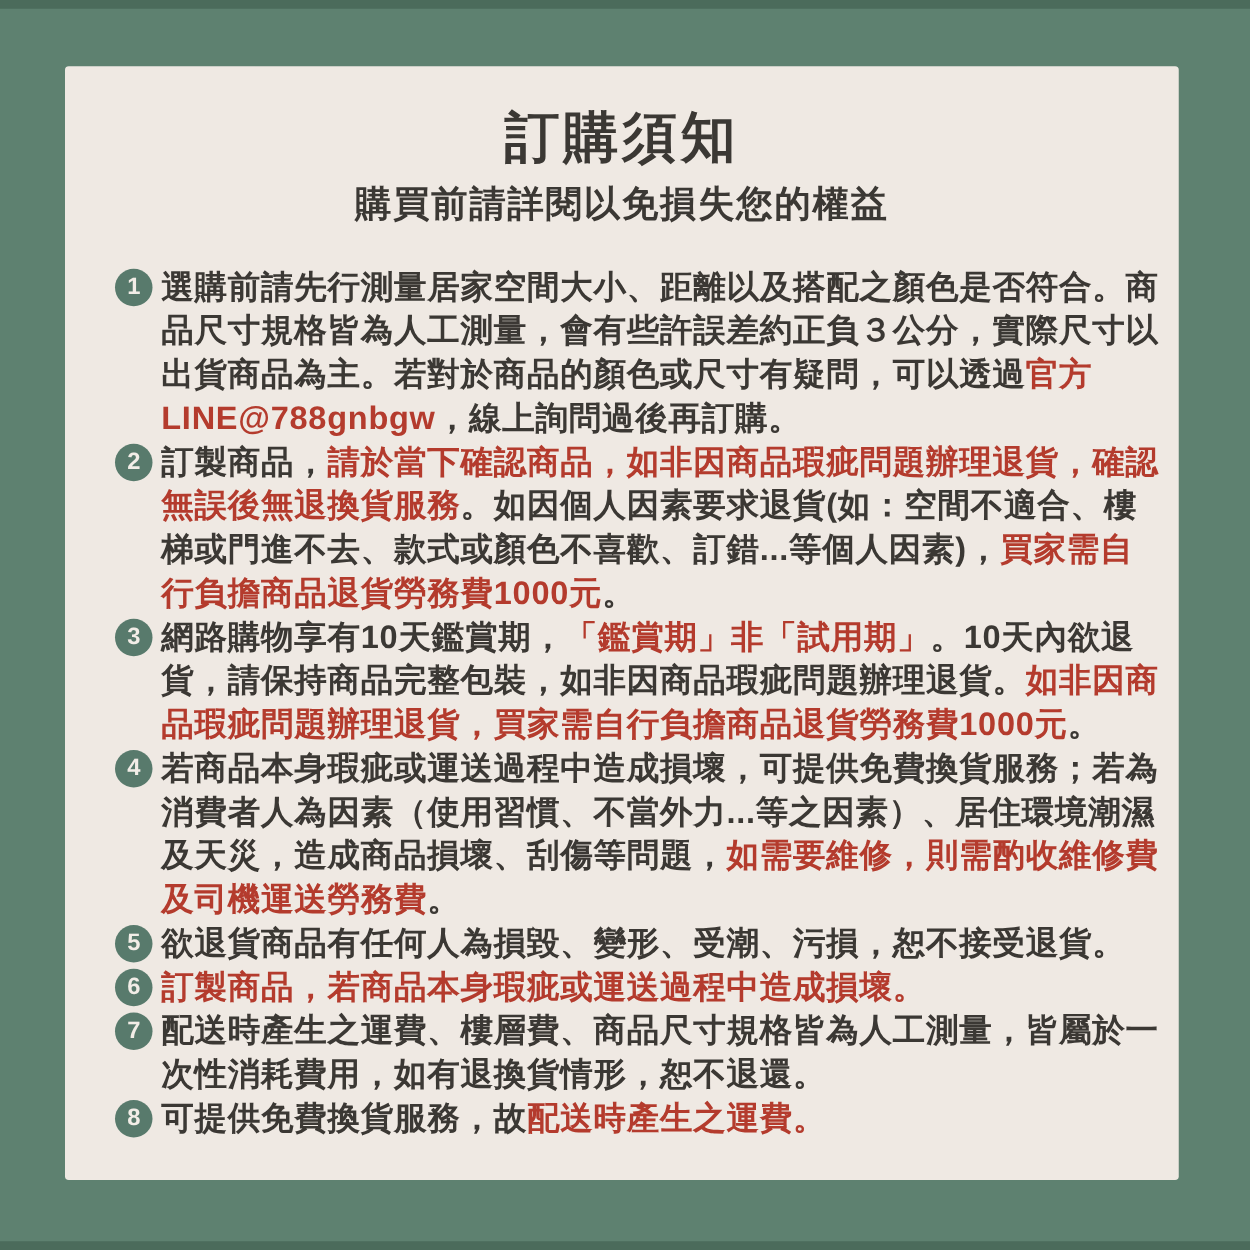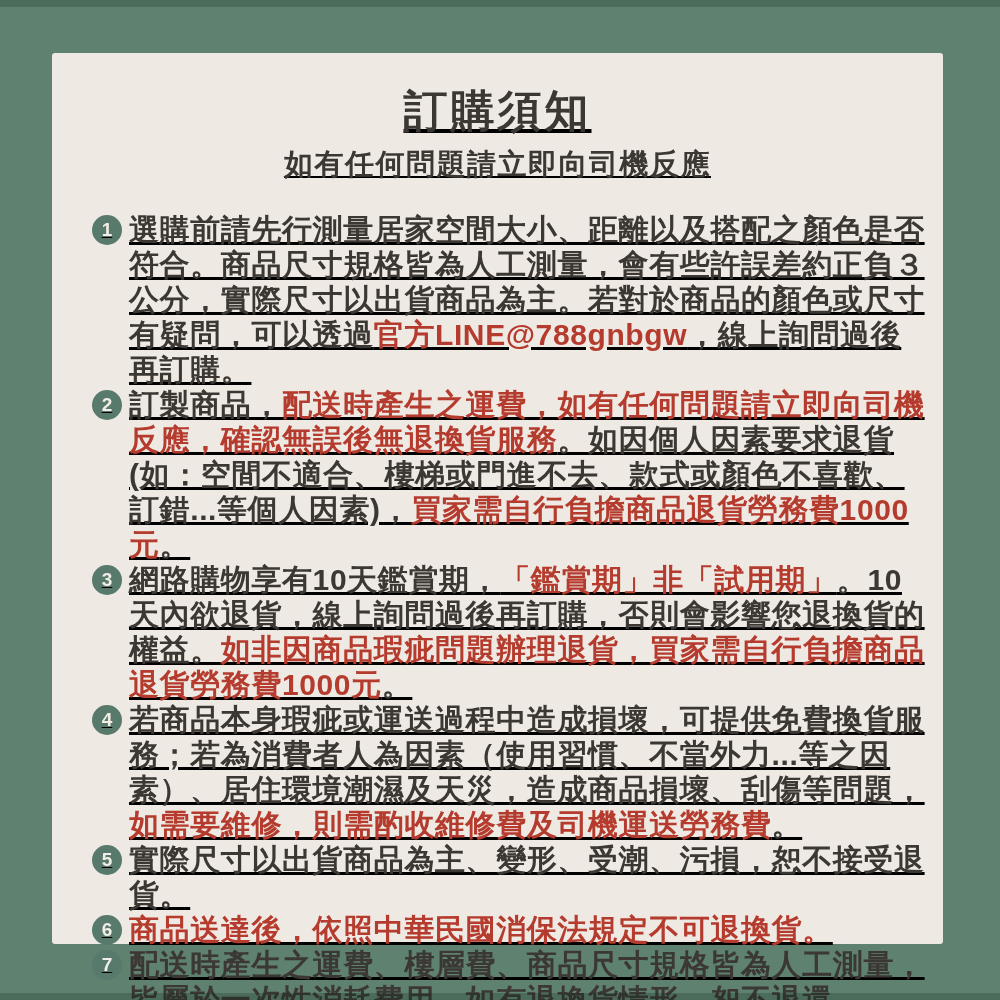--- a/index.html
+++ b/index.html
@@ -17,21 +17,20 @@
   .edge { position: absolute; left: 0; width: 1000px; height: 7px; background: rgba(10,30,20,0.22); }
   .edge.top { top: 0; }
   .edge.bottom { bottom: 0; }
   .card {
     position: absolute;
     left: 52px; top: 53px;
     width: 891px; height: 891px;
     background: var(--card, #EFE9E3);
     border-radius: 3px;
     padding: 34px 13px 0 40px;
-    text-decoration: underline;
   }
   .header { margin: 0 -13px 0 -40px; text-align: center; }
   .title {
     margin: 2px 0 0 0;
     font-size: 44px; line-height: 1;
     font-weight: 800;
     letter-spacing: 3px;
     color: var(--text, #39362F);
   }
   .subtitle {
@@ -49,65 +48,65 @@
     margin: 3px 7px 0 0;
     border-radius: 50%;
     background: var(--badge, #587A6C);
     color: #F2EDE7;
     font-size: 19px; font-weight: 700;
     display: flex; align-items: center; justify-content: center;
   }
   .item-text {
     margin: 0;
     width: 806px;
-    font-size: 30px;
+    font-size: 26px;
     line-height: 35px;
     letter-spacing: 0.6px;
     font-weight: 700;
     color: var(--text, #3B3834);
     text-align: left;
     line-break: strict;
   }
   .seg { color: inherit; }
   .seg.red { color: var(--accent_red, #B43B2D); }
 </style>
 </head>
 <body>
 
 <div class="frame">
   <div class="edge top"></div>
   <div class="card">
     <div class="header">
       <h1 class="title">訂購須知</h1>
-      <h2 class="subtitle">如有任何問題請立即向司機反應</h2>
+      <h2 class="subtitle">購買前請詳閱以免損失您的權益</h2>
     </div>
     <ol class="notice-list">
         <li class="notice-item">
           <span class="badge">1</span>
           <p class="item-text"><span class="seg">選購前請先行測量居家空間大小、距離以及搭配之顏色是否符合。商品尺寸規格皆為人工測量，會有些許誤差約正負３公分，實際尺寸以出貨商品為主。若對於商品的顏色或尺寸有疑問，可以透過</span><span class="seg red">官方LINE@788gnbgw</span><span class="seg">，線上詢問過後再訂購。</span></p>
         </li>
         <li class="notice-item">
           <span class="badge">2</span>
-          <p class="item-text"><span class="seg">訂製商品，</span><span class="seg red">配送時產生之運費，如有任何問題請立即向司機反應，確認無誤後無退換貨服務</span><span class="seg">。如因個人因素要求退貨(如：空間不適合、樓梯或門進不去、款式或顏色不喜歡、訂錯...等個人因素)，</span><span class="seg red">買家需自行負擔商品退貨勞務費1000元</span><span class="seg">。</span></p>
+          <p class="item-text"><span class="seg">訂製商品，</span><span class="seg red">請於當下確認商品，如非因商品瑕疵問題辦理退貨，確認無誤後無退換貨服務</span><span class="seg">。如因個人因素要求退貨(如：空間不適合、樓梯或門進不去、款式或顏色不喜歡、訂錯...等個人因素)，</span><span class="seg red">買家需自行負擔商品退貨勞務費1000元</span><span class="seg">。</span></p>
         </li>
         <li class="notice-item">
           <span class="badge">3</span>
-          <p class="item-text"><span class="seg">網路購物享有10天鑑賞期，</span><span class="seg red">「鑑賞期」非「試用期」</span><span class="seg">。10天內欲退貨，線上詢問過後再訂購，否則會影響您退換貨的權益。</span><span class="seg red">如非因商品瑕疵問題辦理退貨，買家需自行負擔商品退貨勞務費1000元</span><span class="seg">。</span></p>
+          <p class="item-text"><span class="seg">網路購物享有10天鑑賞期，</span><span class="seg red">「鑑賞期」非「試用期」</span><span class="seg">。10天內欲退貨，請保持商品完整包裝，如非因商品瑕疵問題辦理退貨。</span><span class="seg red">如非因商品瑕疵問題辦理退貨，買家需自行負擔商品退貨勞務費1000元</span><span class="seg">。</span></p>
         </li>
         <li class="notice-item">
           <span class="badge">4</span>
           <p class="item-text"><span class="seg">若商品本身瑕疵或運送過程中造成損壞，可提供免費換貨服務；若為消費者人為因素（使用習慣、不當外力...等之因素）、居住環境潮濕及天災，造成商品損壞、刮傷等問題，</span><span class="seg red">如需要維修，則需酌收維修費及司機運送勞務費</span><span class="seg">。</span></p>
         </li>
         <li class="notice-item">
           <span class="badge">5</span>
-          <p class="item-text"><span class="seg">實際尺寸以出貨商品為主、變形、受潮、污損，恕不接受退貨。</span></p>
+          <p class="item-text"><span class="seg">欲退貨商品有任何人為損毀、變形、受潮、污損，恕不接受退貨。</span></p>
         </li>
         <li class="notice-item">
           <span class="badge">6</span>
-          <p class="item-text"><span class="seg red">商品送達後，依照中華民國消保法規定不可退換貨。</span></p>
+          <p class="item-text"><span class="seg red">訂製商品，若商品本身瑕疵或運送過程中造成損壞。</span></p>
         </li>
         <li class="notice-item">
           <span class="badge">7</span>
           <p class="item-text"><span class="seg">配送時產生之運費、樓層費、商品尺寸規格皆為人工測量，皆屬於一次性消耗費用，如有退換貨情形，恕不退還。</span></p>
         </li>
         <li class="notice-item">
           <span class="badge">8</span>
           <p class="item-text"><span class="seg">可提供免費換貨服務，故</span><span class="seg red">配送時產生之運費。</span></p>
         </li>
       </ol>

